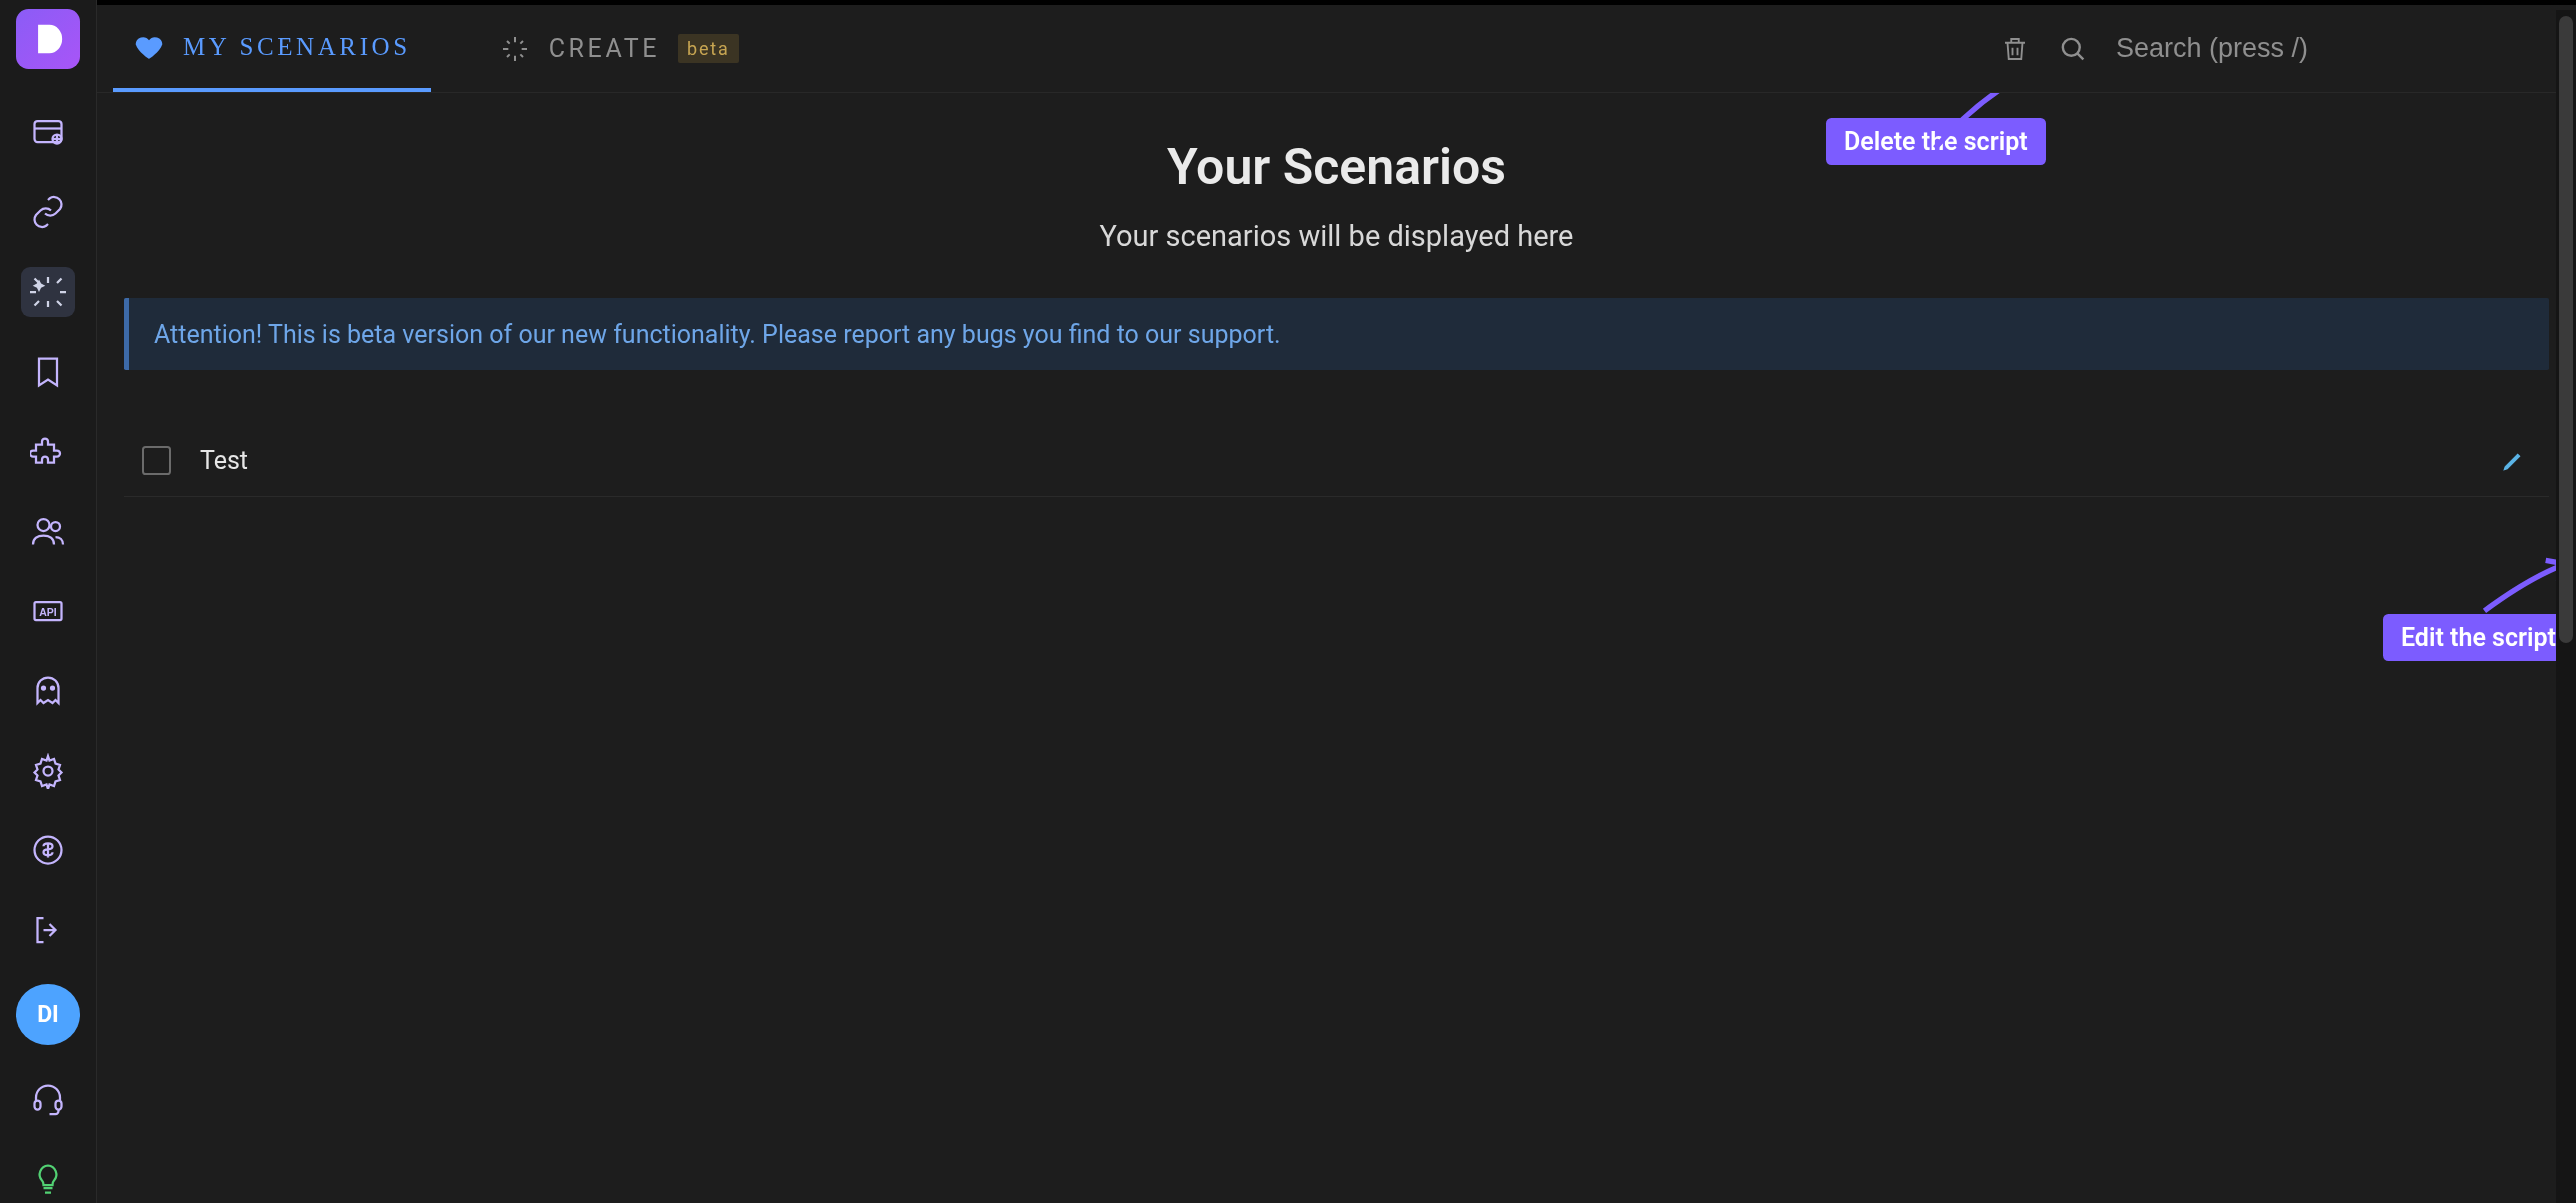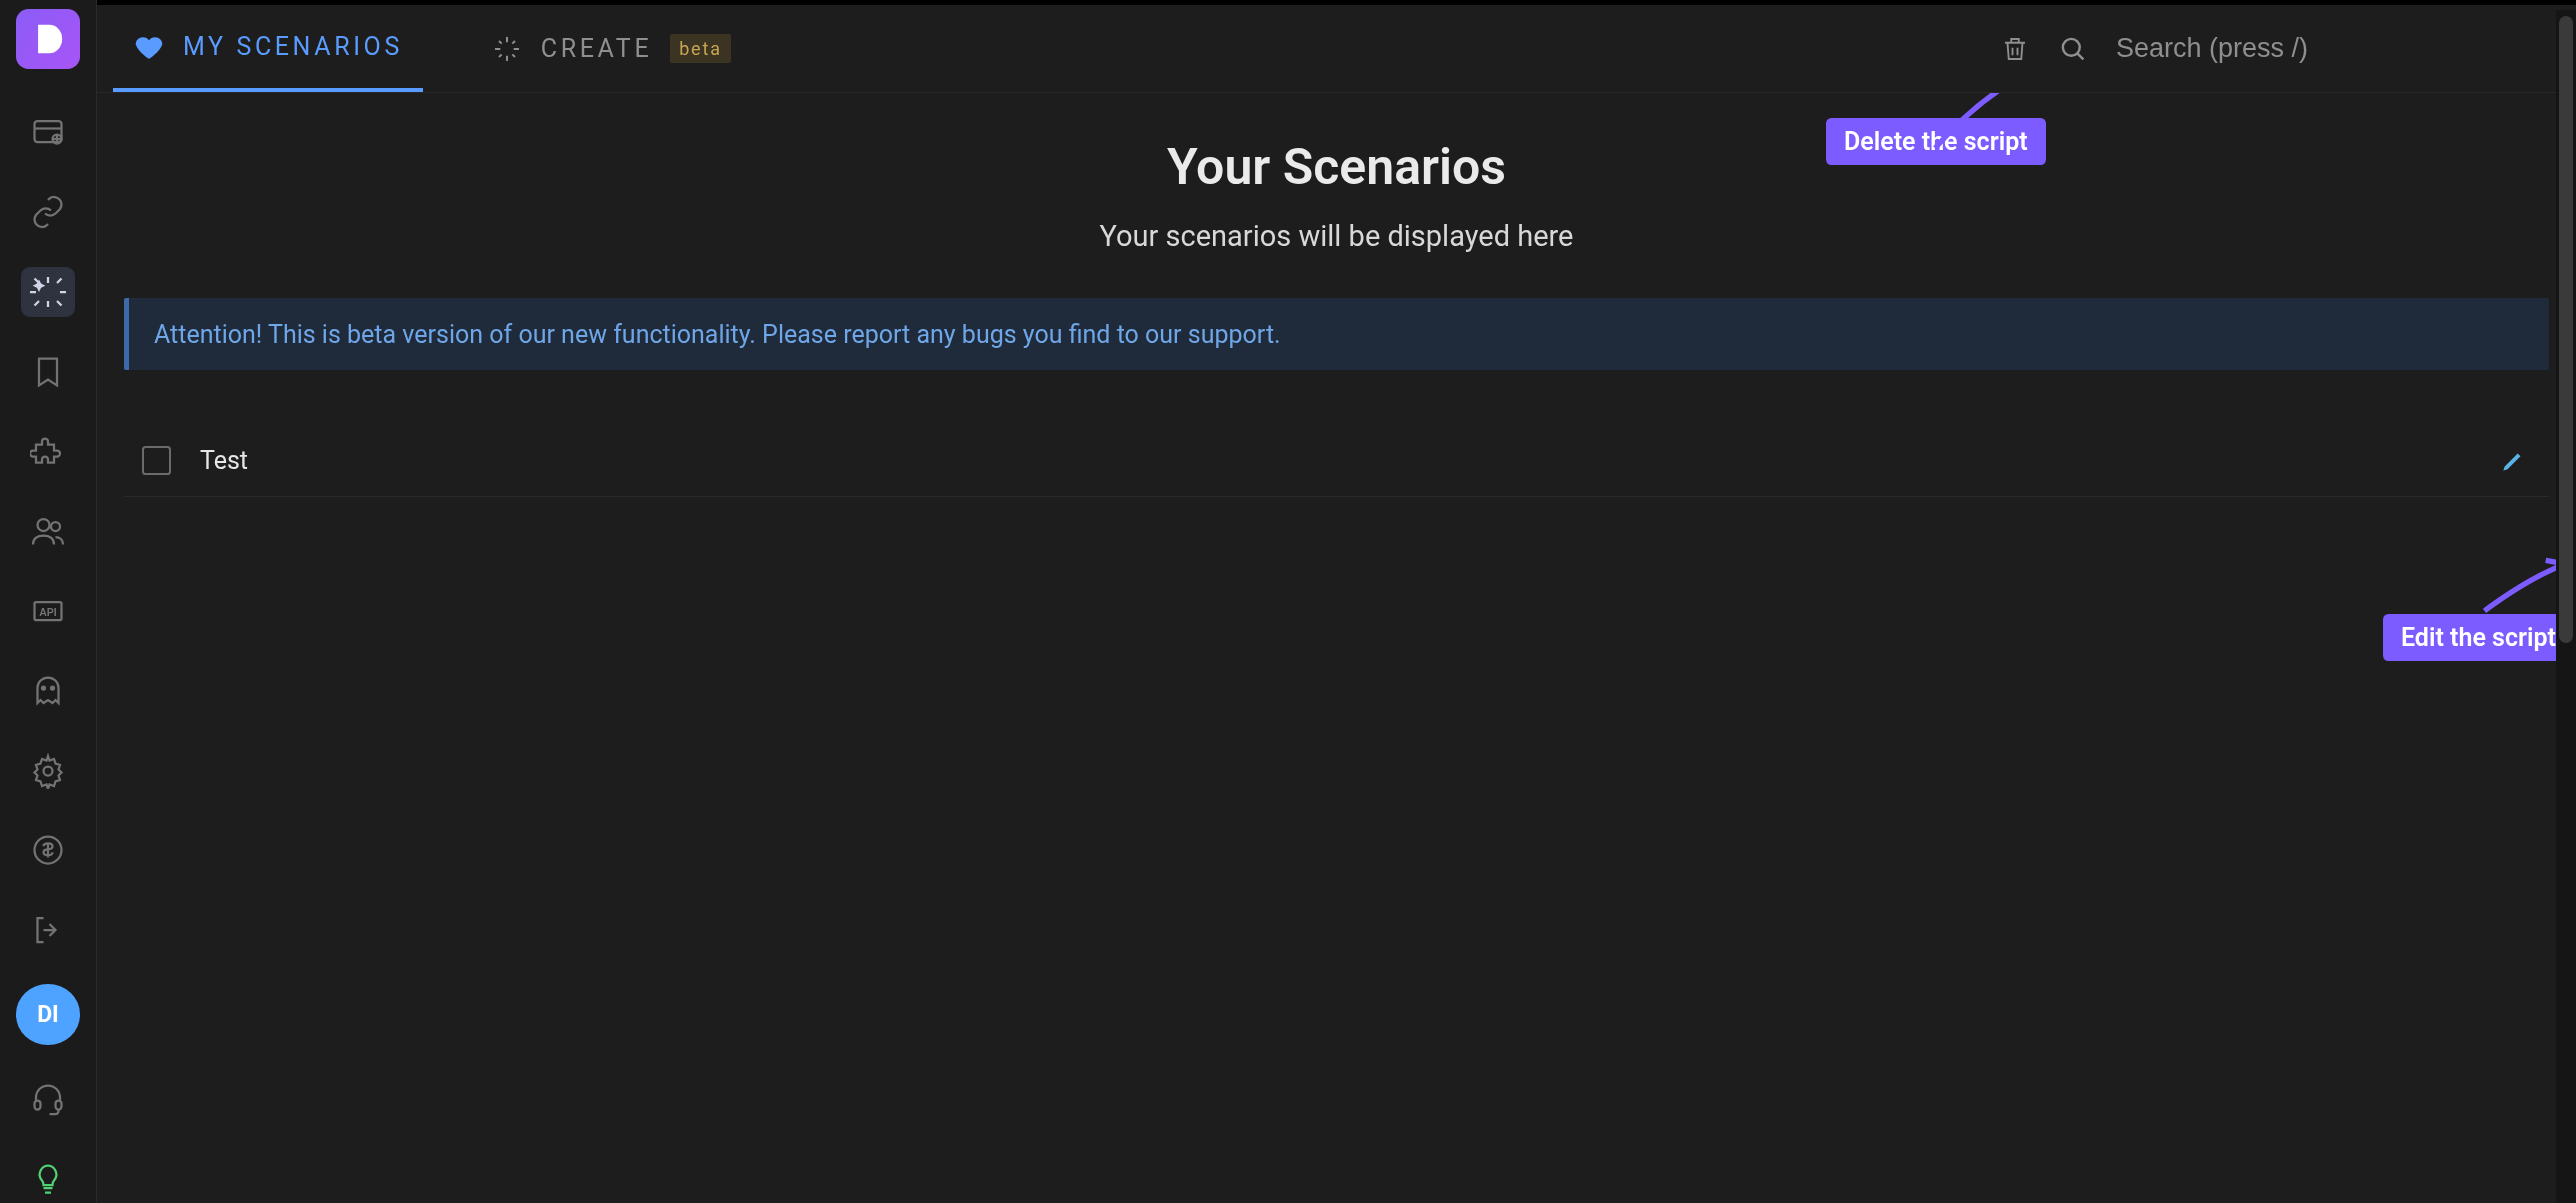--- a/index.html
+++ b/index.html
@@ -38,21 +38,21 @@
     justify-content: center;
     margin-bottom: 9px;
   }
   .logo svg { width: 34px; height: 34px; }
   .side-icon {
     width: 54px;
     height: 54px;
     display: flex;
     align-items: center;
     justify-content: center;
-    color: #737373;
+    color: #c4b5fd;
     border-radius: 9px;
   }
   .side-icon.active {
     background: #2f3340;
     color: #cfd3e6;
   }
   .side-icon svg { width: 36px; height: 36px; stroke: currentColor; }
   .avatar {
     width: 64px;
     height: 64px;
@@ -97,20 +97,21 @@
     height: 100%;
     padding: 0 20px;
     letter-spacing: 3.6px;
     font-size: 25px;
     color: #8f8f8f;
     text-transform: uppercase;
   }
   .tab.active {
     color: #5a9bff;
     border-bottom: 4.5px solid #5a9bff;
+    font-family: Liberation Serif, serif;
   }
   .tab svg { width: 32px; height: 32px; }
   .beta-badge {
     background: #3b3423;
     color: #c7a552;
     font-size: 18px;
     padding: 3.6px 9px;
     border-radius: 2px;
     letter-spacing: 1.8px;
     text-transform: lowercase;

